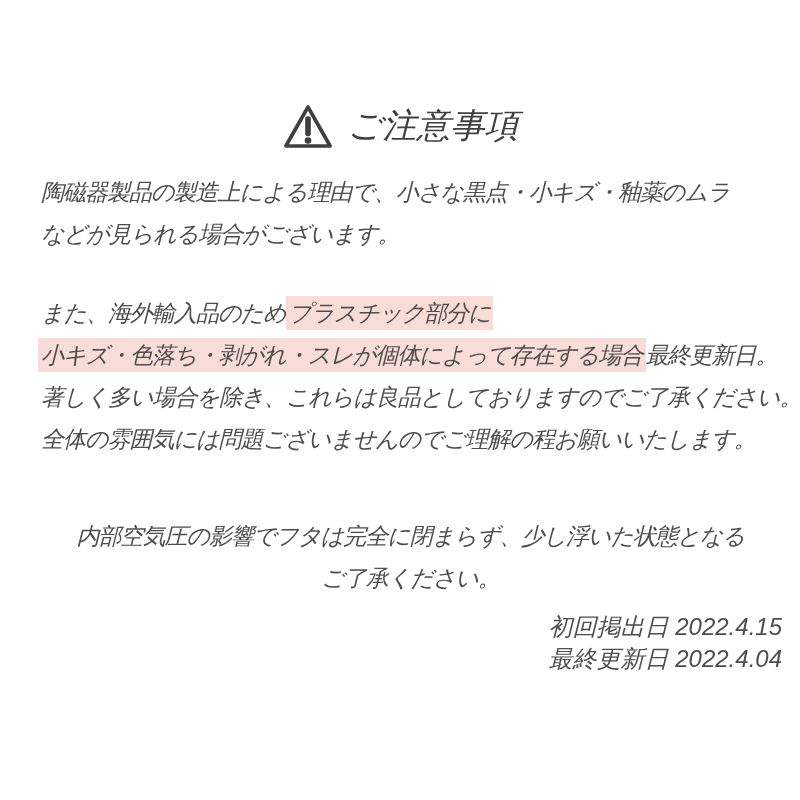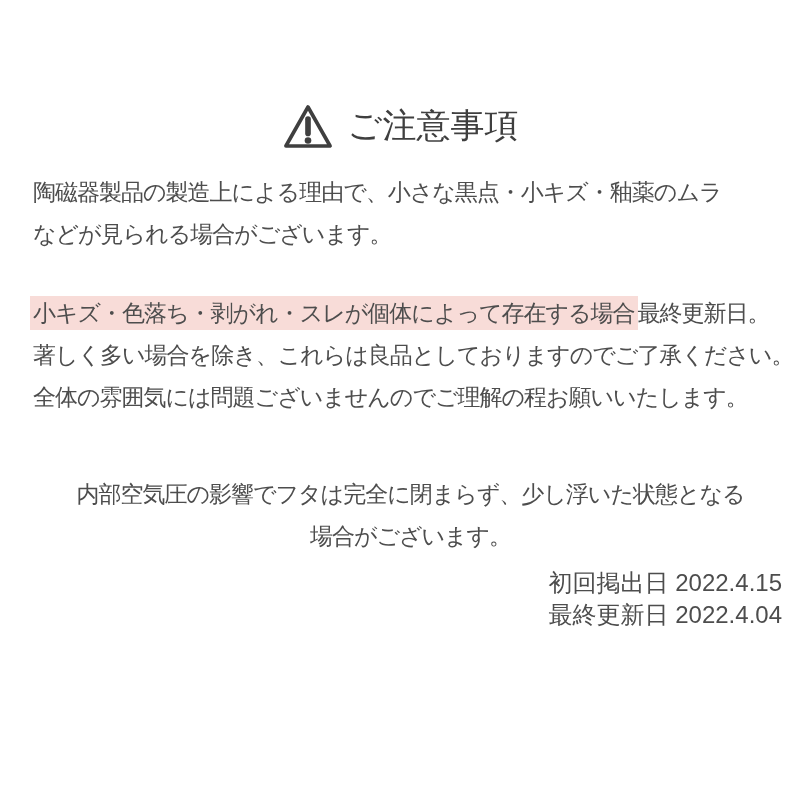--- a/index.html
+++ b/index.html
@@ -16,39 +16,40 @@
     background: var(--background);
     color: var(--text);
     font-family: "Liberation Sans", "DejaVu Sans", sans-serif;
   }
   .page {
     position: relative;
     width: 800px;
     height: 696px;
     overflow: hidden;
     background: var(--background);
+    font-style: italic;
   }
   .title-row {
     display: flex;
     justify-content: center;
     align-items: center;
     gap: 14px;
     margin-top: 100px;
     height: 52px;
   }
   .warn-icon { display: inline-flex; width: 52px; height: 47px; }
   .warn-icon svg { width: 100%; height: 100%; }
   .title {
     margin: 0;
     font-size: 34px;
     font-weight: 500;
     color: var(--title);
   }
   .para {
-    margin: 4px;
+    margin: 12px;
     padding: 0 8px 0 29px;
     font-size: 23px;
     line-height: 42px;
     letter-spacing: -1px;
     color: var(--text);
   }
   .para-ceramic { margin-top: 19px; }
   .para-import  { margin-top: 37px; }
   .para-lid     { margin-top: 55px; text-align: center; }
   .line { white-space: nowrap; }
@@ -81,28 +82,29 @@
     </span>
     <h1 class="title">ご注意事項</h1>
   </header>
 
   <section class="para para-ceramic">
     <div class="line">陶磁器製品の製造上による理由で、小さな黒点・小キズ・釉薬のムラ</div>
     <div class="line">などが見られる場合がございます。</div>
   </section>
 
   <section class="para para-import">
+    <div class="line"><span>また、海外輸入品のため</span><span class="hl">プラスチック部分に</span></div>
     <div class="line"><span class="hl hl-lead">小キズ・色落ち・剥がれ・スレが個体によって存在する場合</span><span>最終更新日。</span></div>
     <div class="line">著しく多い場合を除き、これらは良品としておりますのでご了承ください。</div>
     <div class="line">全体の雰囲気には問題ございませんのでご理解の程お願いいたします。</div>
   </section>
 
   <section class="para para-lid">
     <div class="line">内部空気圧の影響でフタは完全に閉まらず、少し浮いた状態となる</div>
-    <div class="line">場合がございます。</div>
+    <div class="line">ご了承ください。</div>
   </section>
 
   <footer class="dates">
     <div>初回掲出日 2022.4.15</div>
     <div>最終更新日 2022.4.04</div>
   </footer>
 
 </div>
 
 </body></html>

